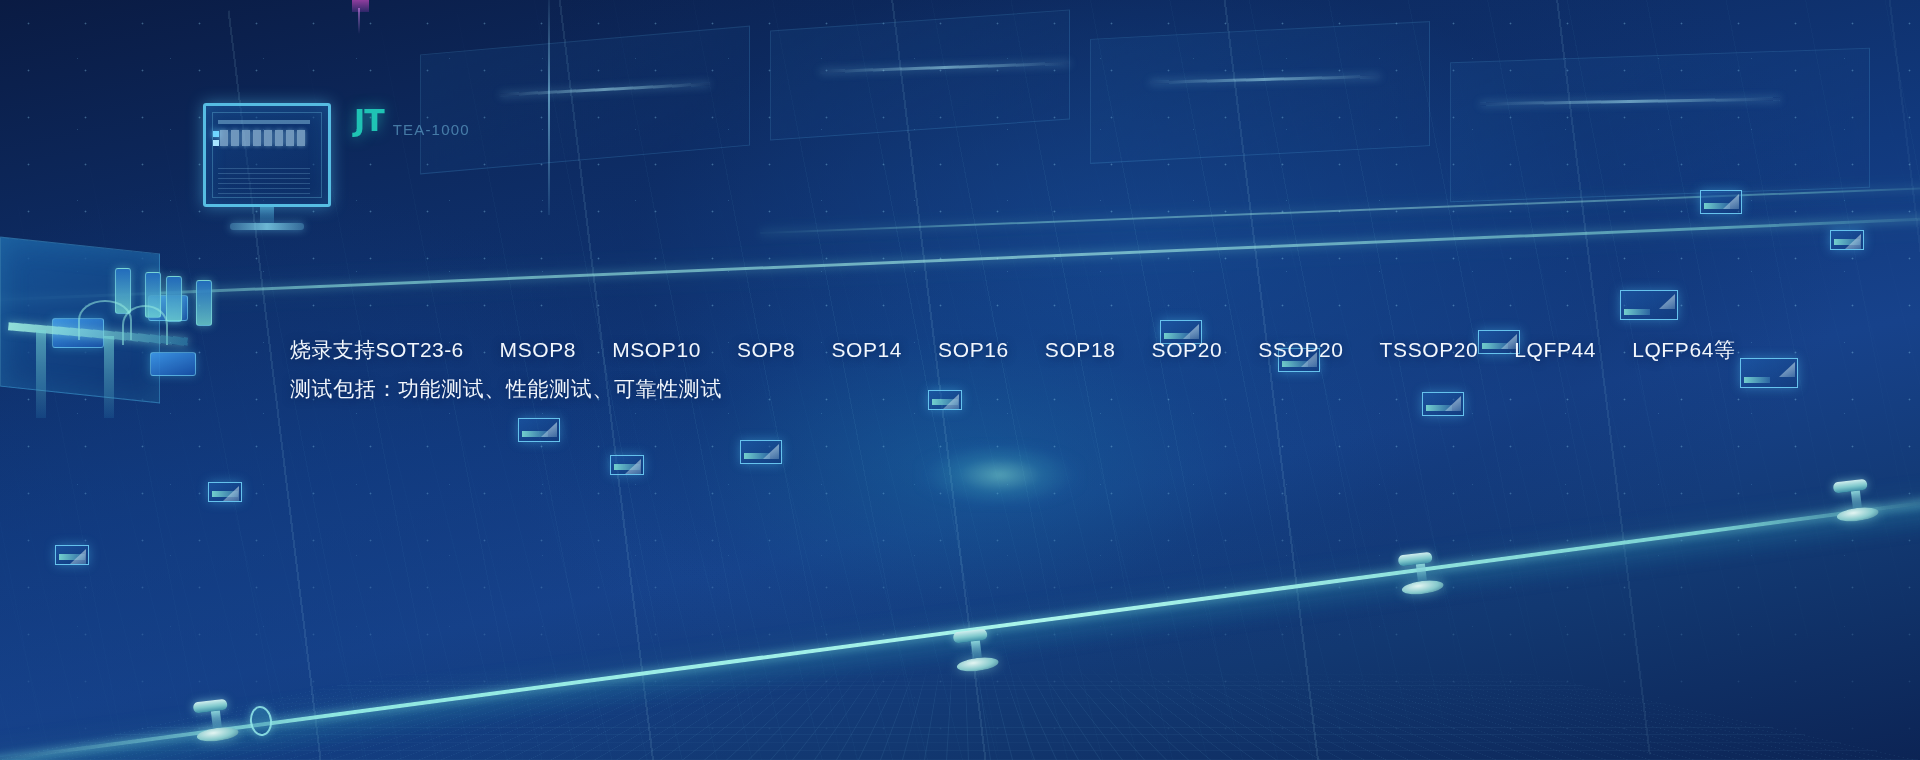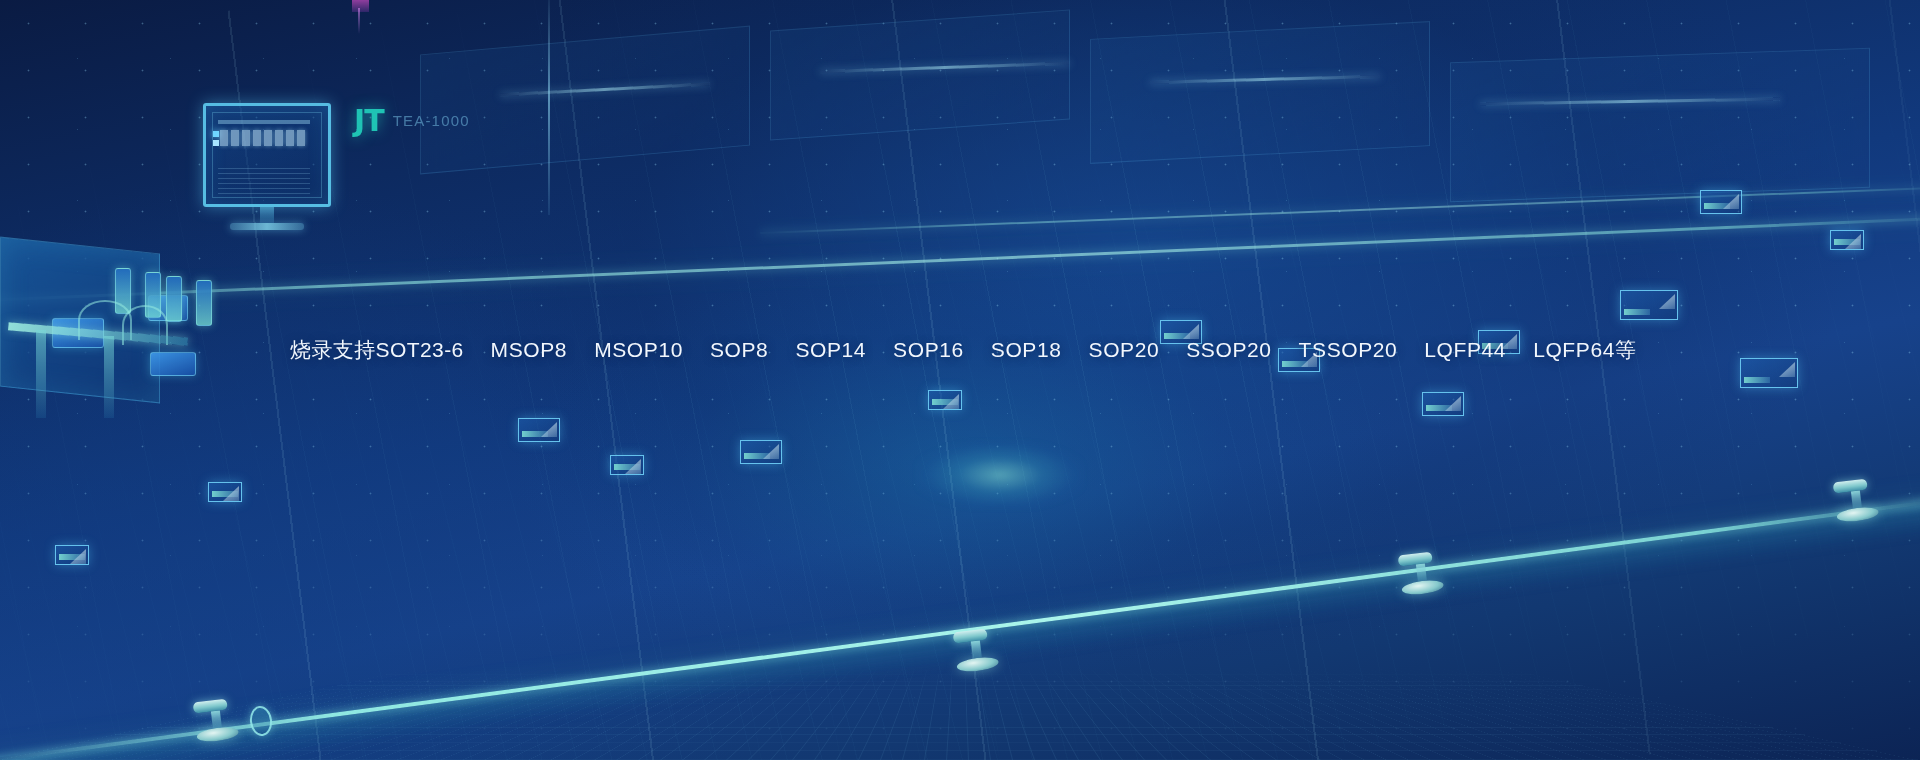--- a/index.html
+++ b/index.html
@@ -180,21 +180,21 @@
   .mon-rows { position:absolute; left:12px; bottom:10px; width:92px; height:26px;
     background:repeating-linear-gradient(0deg, rgba(150,215,245,0.22) 0 1px, transparent 1px 5px); }
   .mon-neck { width:14px; height:16px; margin:0 auto; background:linear-gradient(180deg, rgba(100,200,235,0.55), rgba(40,120,180,0.3)); }
   .mon-stand { width:74px; height:7px; margin:0 auto; border-radius:3px;
     background:linear-gradient(90deg, rgba(120,215,245,0.35), rgba(140,230,250,0.75), rgba(120,215,245,0.35));
     box-shadow:0 0 9px rgba(120,220,250,0.45); }
   .mon-pole { position:absolute; left:345px; top:-118px; width:2px; height:230px;
     background:linear-gradient(180deg, rgba(170,230,250,0.0), rgba(150,225,250,0.55), rgba(110,195,235,0.1)); }
 
   
-  .brand { position:absolute; left:354px; top:103px; display:flex; align-items:center; gap:9px; pointer-events:none; }
+  .brand { position:absolute; left:354px; top:103px; display:flex; align-items:flex-end; gap:9px; pointer-events:none; }
   .brand .jt {
     font-family:"DejaVu Sans", sans-serif; font-weight:bold; font-size:30px; letter-spacing:-1px;
     color:#1fc3b4; text-shadow:0 0 14px rgba(35,205,190,0.65);
   }
   .brand .model {
     font-family:"Liberation Sans", sans-serif; font-size:15px; letter-spacing:1.2px;
     color:rgba(120,195,230,0.52);
   }
 
   
@@ -249,21 +249,21 @@
     text-shadow:0 2px 16px rgba(10,40,95,0.85), 0 0 34px rgba(100,190,240,0.30);
     white-space:nowrap;
   }
   .subs { margin-top:26px; }
   .subline {
     font-family:"Liberation Sans","DejaVu Sans",sans-serif;
     font-size:21px; color:#f2f7fd; letter-spacing:0.6px;
     line-height:1.85; white-space:nowrap;
     text-shadow:0 1px 9px rgba(8,34,85,0.85);
   }
-  .pkgrow { display:flex; align-items:flex-start; gap:27px; }
+  .pkgrow { display:flex; align-items:flex-start; gap:36px; }
   .pkgrow .lead { letter-spacing:0.4px; }
 </style>
 </head>
 <body>
 
 <div id="banner">
 
   <div class="streaks l1"></div>
   <div class="streaks l2"></div>
   <div class="streaks l3"></div>
@@ -379,16 +379,17 @@
         <span>SOP8</span>
         <span>SOP14</span>
         <span>SOP16</span>
         <span>SOP18</span>
         <span>SOP20</span>
         <span>SSOP20</span>
         <span>TSSOP20</span>
         <span>LQFP44</span>
         <span>LQFP64等</span>
       </div>
+      <div class="subline">测试包括：功能测试、性能测试、可靠性测试</div>
     </div>
   </div>
 
 </div>
 
 </body></html>

